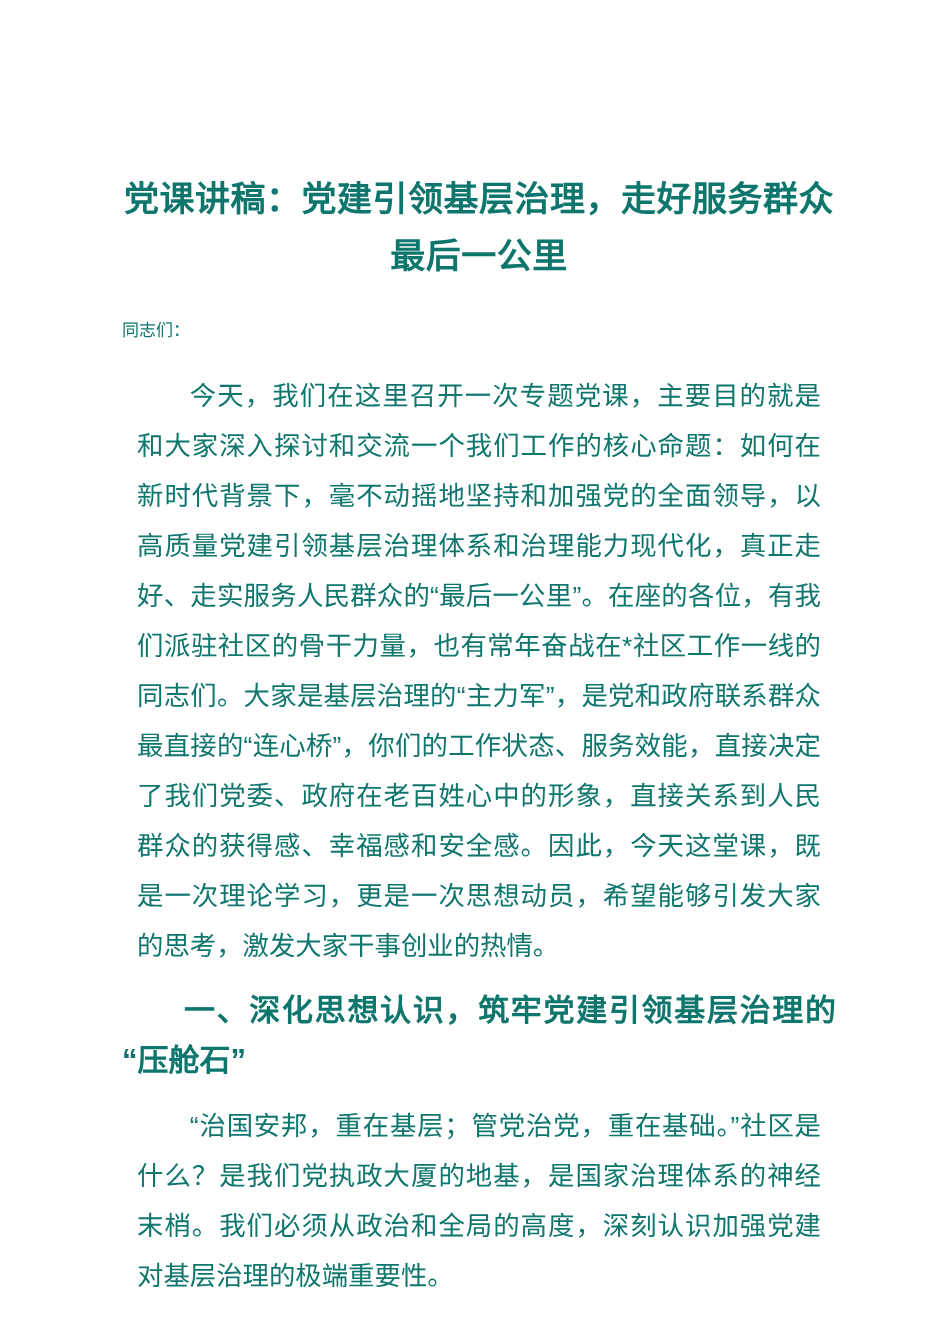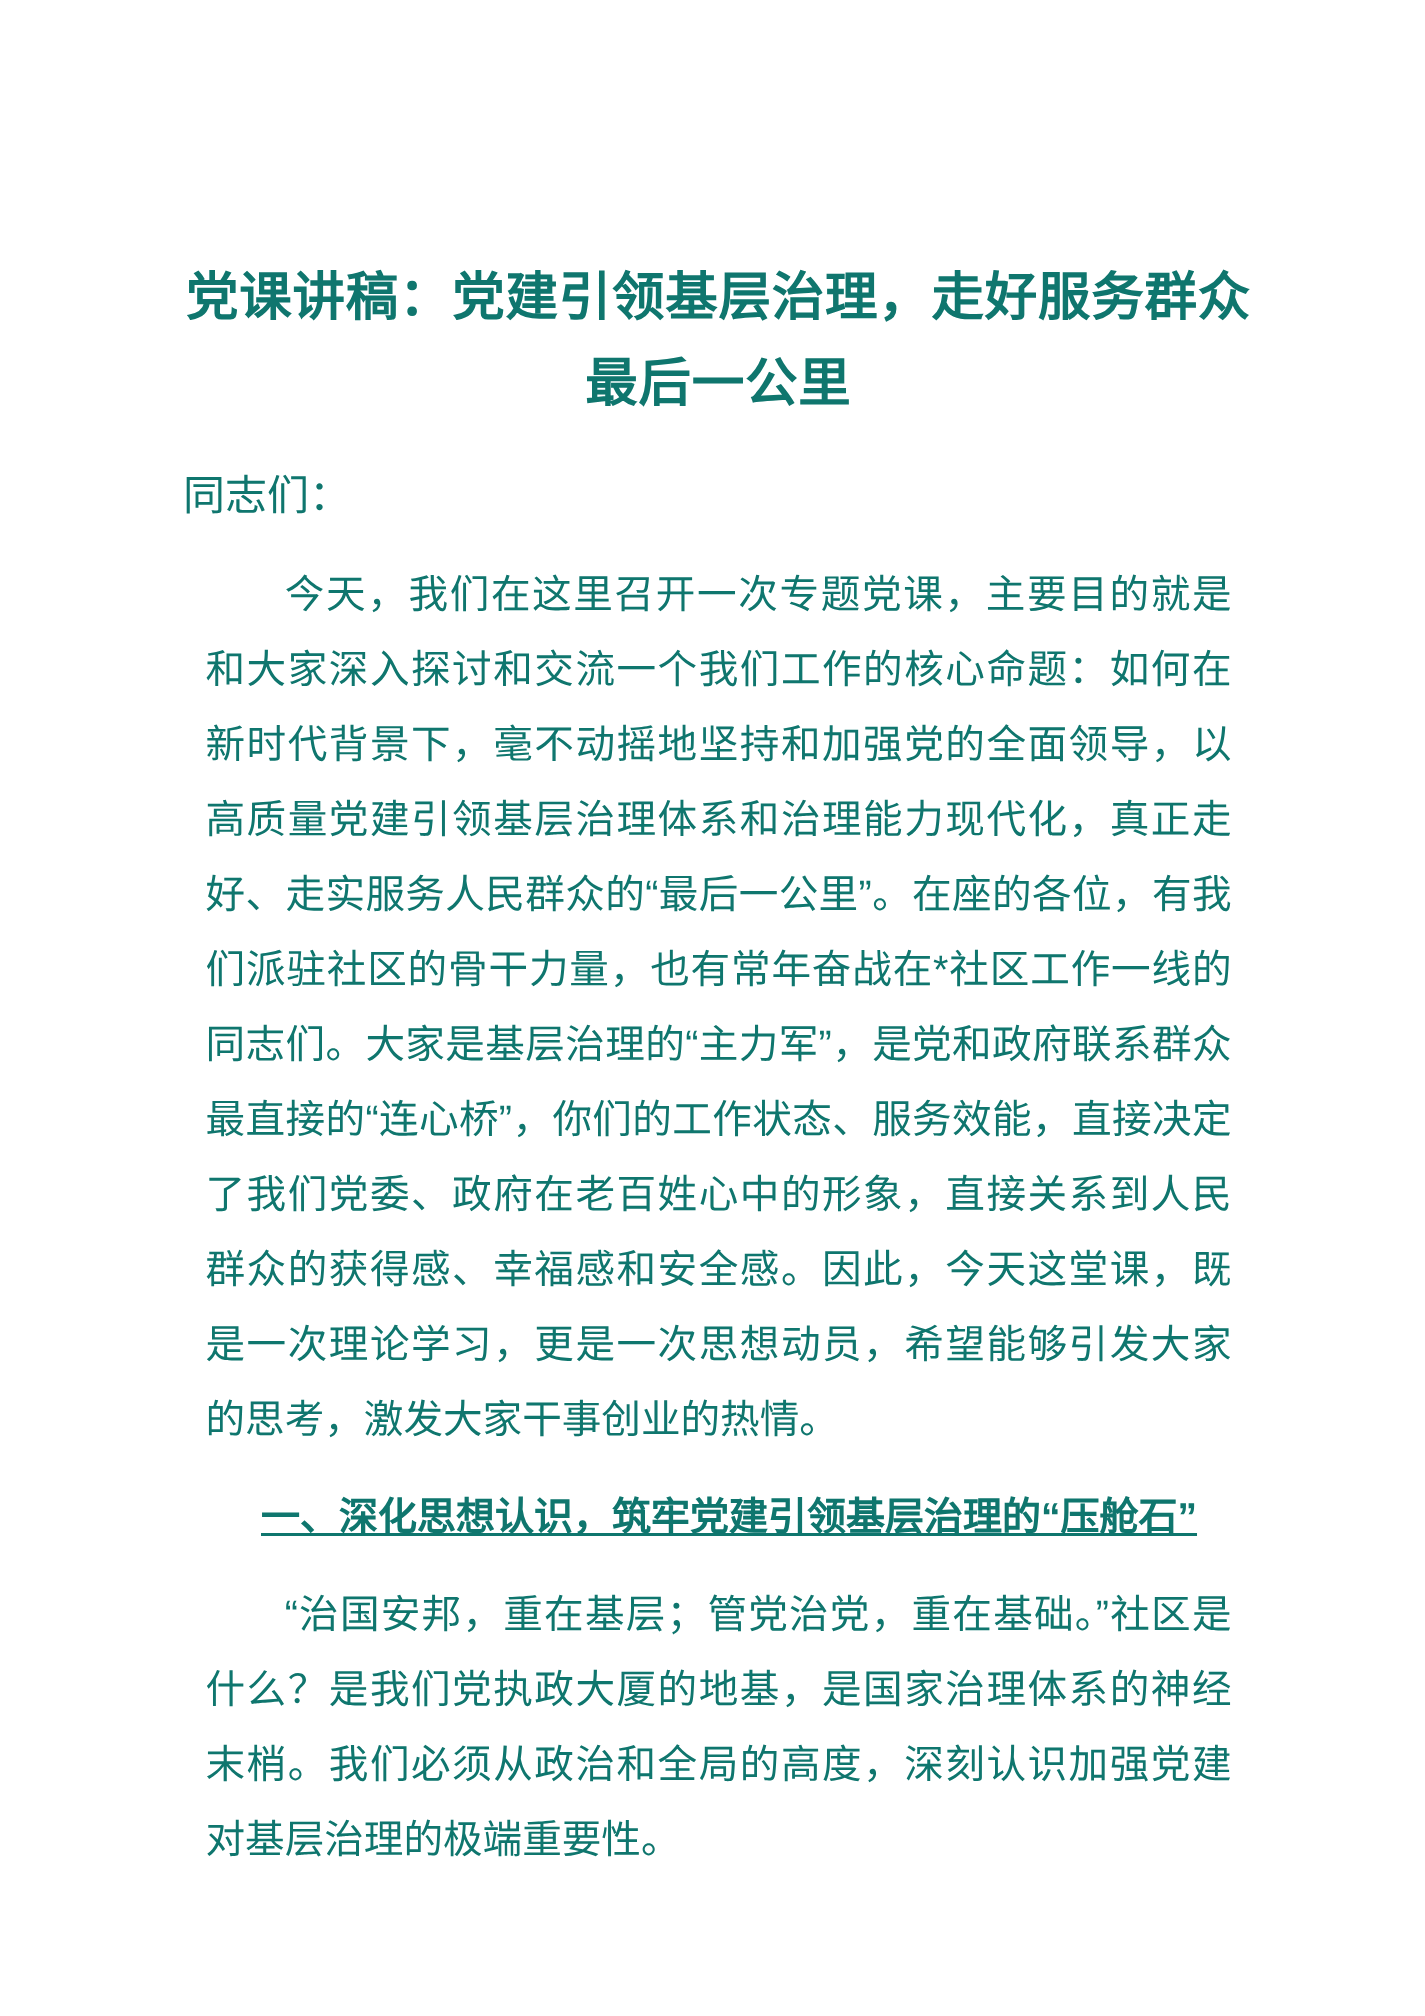--- a/index.html
+++ b/index.html
@@ -22,42 +22,41 @@
   .doc-title {
     margin: 0 0 22px 0;
     font-size: 35px;
     line-height: 57px;
     font-weight: 700;
     text-align: center;
     letter-spacing: 0.5px;
   }
   .salutation {
     margin: 0;
-    font-size: 28px;
+    font-size: 17px;
     line-height: 50px;
     text-indent: 0;
     text-align: justify;
   }
   .body-para {
     margin: 15px;
     font-size: 26.4px;
     line-height: 50px;
     text-indent: 2em;
     text-align: justify;
     text-justify: inter-ideograph;
     word-break: break-all;
   }
   .section-heading {
     margin: 0;
-    font-size: 26px;
+    font-size: 31px;
     line-height: 50px;
     font-weight: 700;
     text-indent: 2em;
     text-align: justify;
-    text-decoration: underline;
   }
 </style>
 </head>
 <body>
 
 <div class="page">
   <h1 class="doc-title">党课讲稿：党建引领基层治理，走好服务群众最后一公里</h1>
 
   <p class="salutation">同志们：</p>
 

